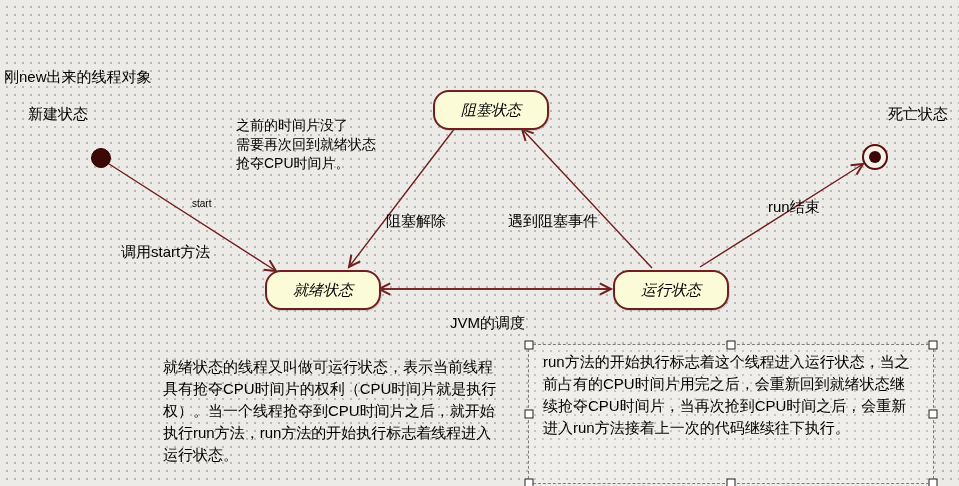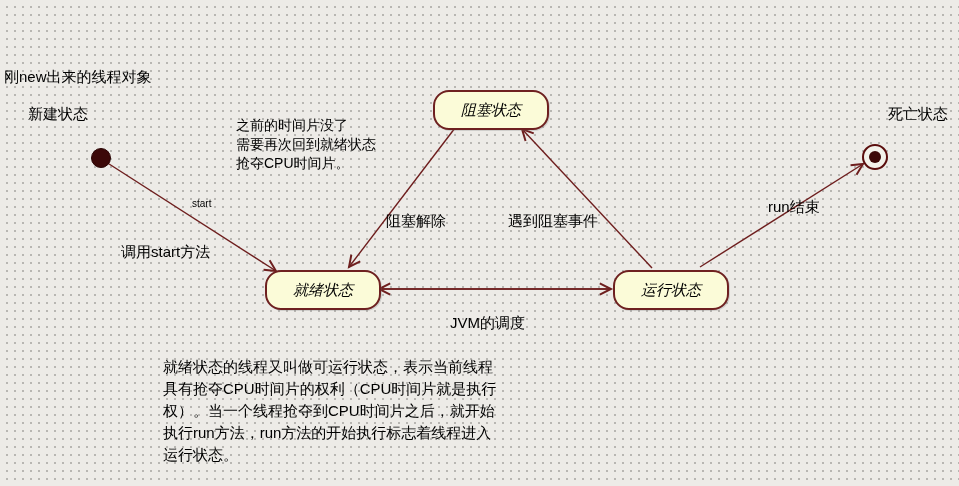--- a/index.html
+++ b/index.html
@@ -108,14 +108,25 @@
   <div class="lbl" style="left:386px; top:212px;">阻塞解除</div>
 
   <div class="lbl" style="left:508px; top:212px;font-family:Liberation Mono, monospace;">遇到阻塞事件</div>
 
   <div class="lbl" style="left:450px; top:314px;">JVM的调度</div>
 
   <div class="lbl" style="left:768px; top:198px;">run结束</div>
 
   <div class="para" style="left:122px; top:356px; width:340px;">就绪状态的线程又叫做可运行状态，表示当前线程具有抢夺CPU时间片的权利（CPU时间片就是执行权）。当一个线程抢夺到CPU时间片之后，就开始执行run方法，run方法的开始执行标志着线程进入运行状态。</div>
 
+  <div class="selection">
+    <div class="text">run方法的开始执行标志着这个线程进入运行状态，当之前占有的CPU时间片用完之后，会重新回到就绪状态继续抢夺CPU时间片，当再次抢到CPU时间之后，会重新进入run方法接着上一次的代码继续往下执行。</div>
+    <div class="handle h-tl"></div>
+    <div class="handle h-tm"></div>
+    <div class="handle h-tr"></div>
+    <div class="handle h-ml"></div>
+    <div class="handle h-mr"></div>
+    <div class="handle h-bl"></div>
+    <div class="handle h-bm"></div>
+    <div class="handle h-br"></div>
+  </div>
 
 </div>
 
 </body></html>

